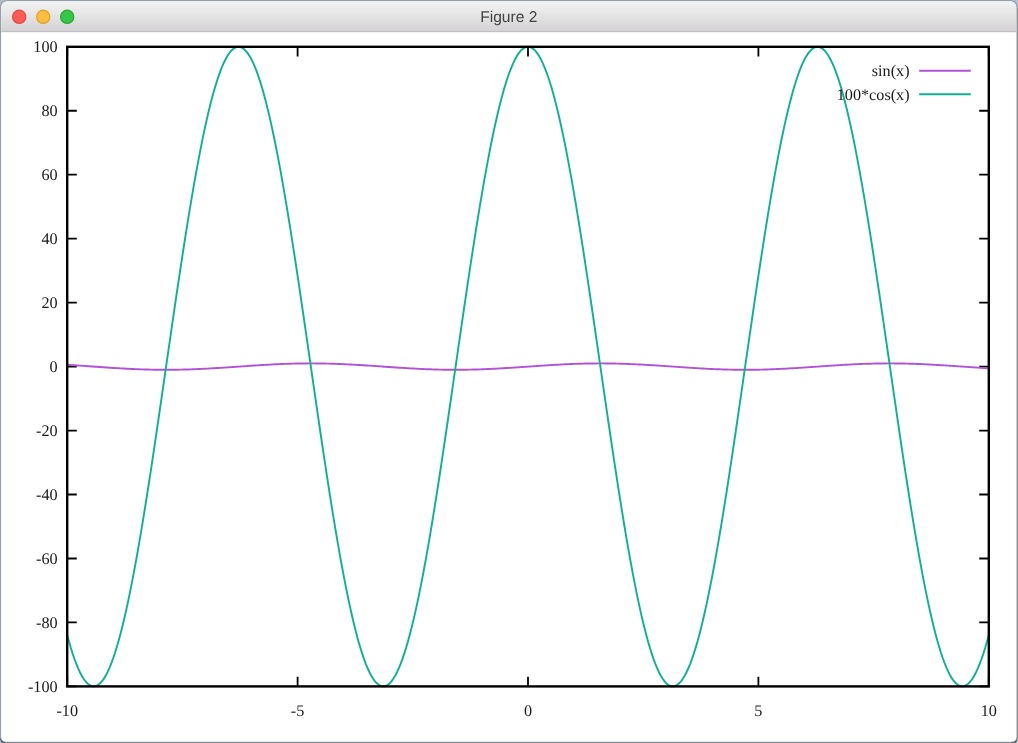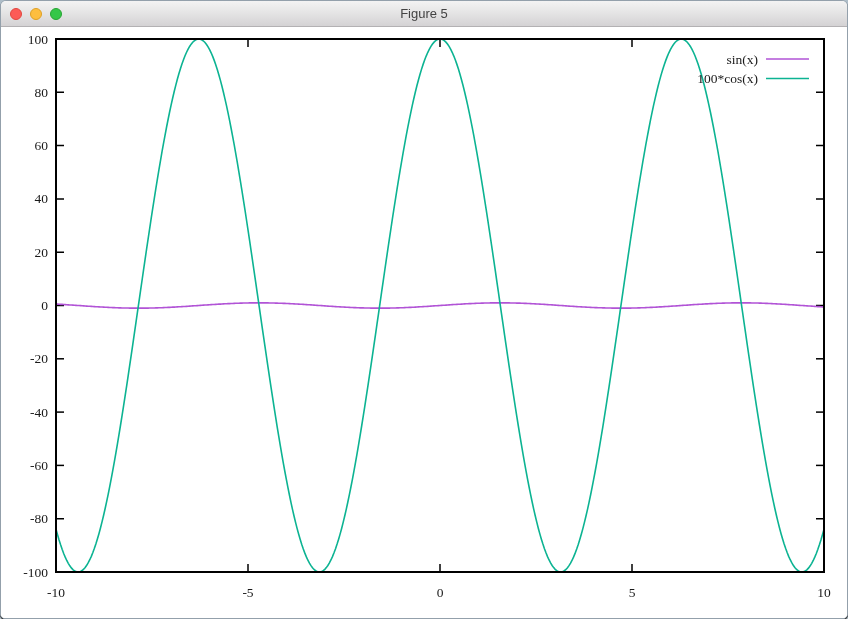--- a/index.html
+++ b/index.html
@@ -56,21 +56,21 @@
 </head>
 <body>
 
 <div class="window">
   <div class="titlebar">
     <div class="traffic-lights">
       <span class="light red"></span>
       <span class="light yellow"></span>
       <span class="light green"></span>
     </div>
-    <div class="title">Figure 5</div>
+    <div class="title">Figure 2</div>
   </div>
   <div class="canvas">
     <svg id="chart" width="848" height="592" viewBox="0 0 848 592">
         <defs>
           <clipPath id="plotclip">
             <rect x="55" y="10.5" width="768" height="536"></rect>
           </clipPath>
         </defs>
         <line x1="55" y1="545" x2="55" y2="537" stroke="#000000" stroke-width="1.5"></line>
         <line x1="55" y1="12" x2="55" y2="20" stroke="#000000" stroke-width="1.5"></line>

